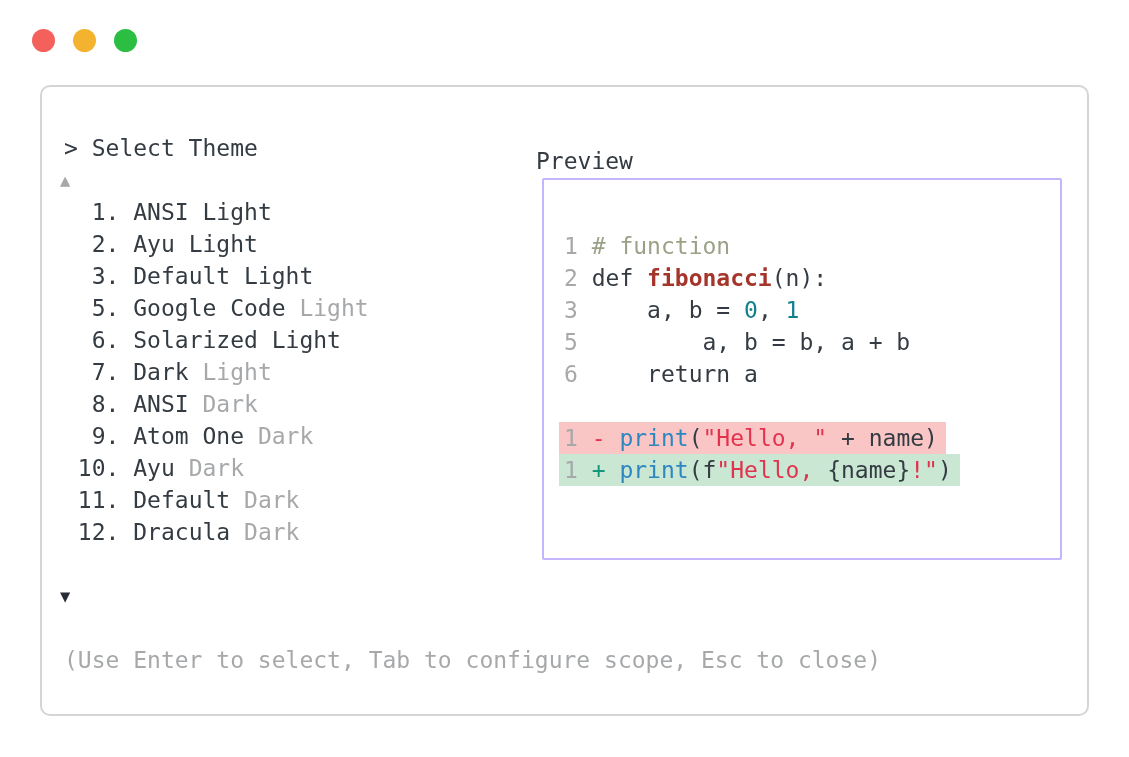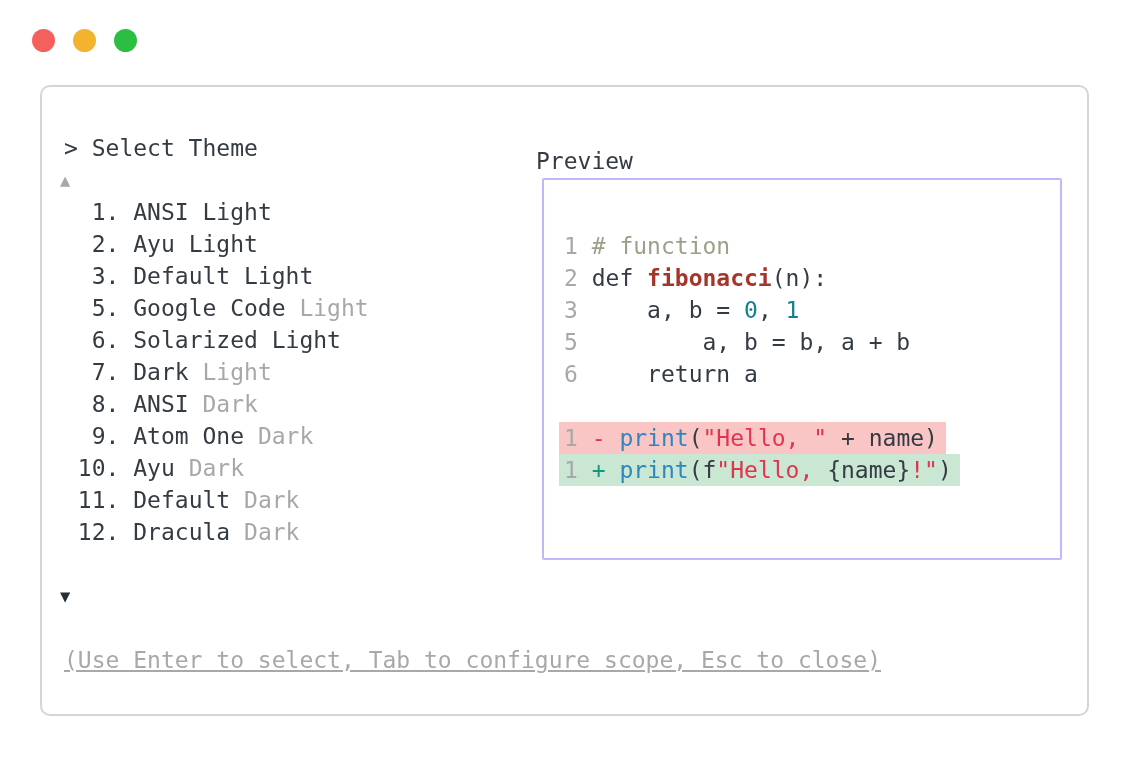--- a/index.html
+++ b/index.html
@@ -20,21 +20,21 @@
   .scroll-down{position:absolute;left:18px;top:493px;height:32px;font-size:17px;line-height:32px;color:var(--scroll-down,#272d34);cursor:pointer;}
   .theme-list{position:absolute;left:0;top:109px;width:500px;}
   .theme-item{position:relative;height:32px;line-height:32px;}
   .theme-item .row-text{margin-left:22px;white-space:pre;}
   .theme-item .dot{
     position:absolute;left:12px;top:9px;width:13px;height:13px;border-radius:50%;
     background:var(--accent-teal,#11808d);
   }
   .theme-item .var.muted{color:var(--muted,#a6a8aa);}
   .theme-item.selected, .theme-item.selected .var, .theme-item.selected .num{color:var(--accent-teal,#11808d);}
-  .hint{position:absolute;left:22px;top:557px;height:32px;white-space:pre;color:var(--muted,#a6a8aa);text-decoration:underline;}
+  .hint{position:absolute;left:22px;top:557px;height:32px;white-space:pre;color:var(--muted,#a6a8aa);}
   .preview-title{position:absolute;left:494px;top:58px;height:32px;white-space:pre;color:var(--text,#343b42);}
   .preview-box{
     position:absolute;left:500px;top:91px;width:520px;height:382px;
     box-sizing:border-box;border:2px solid #c4b5fd;border-radius:2px;background:#ffffff;
   }
   .code{padding:50px 0 0 20px;}
   .code-line{height:32px;line-height:32px;white-space:pre;}
   .line-content{display:inline-block;height:32px;}
   .line-content.hl-removed{background:var(--removed-bg,#f9c6c5);padding:0 8px 0 5px;margin-left:-5px;}
   .line-content.hl-added{background:var(--added-bg,#c9e7d3);padding:0 8px 0 5px;margin-left:-5px;}

